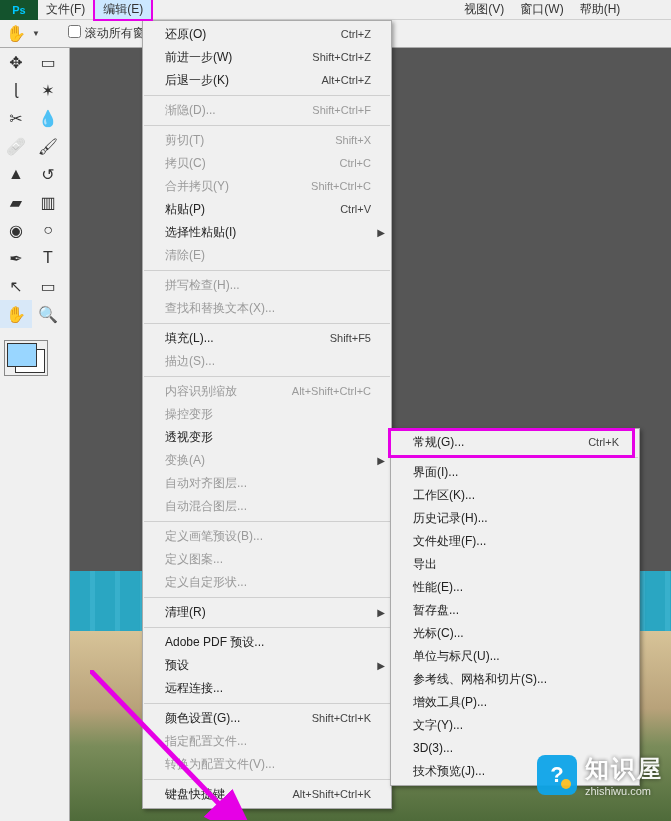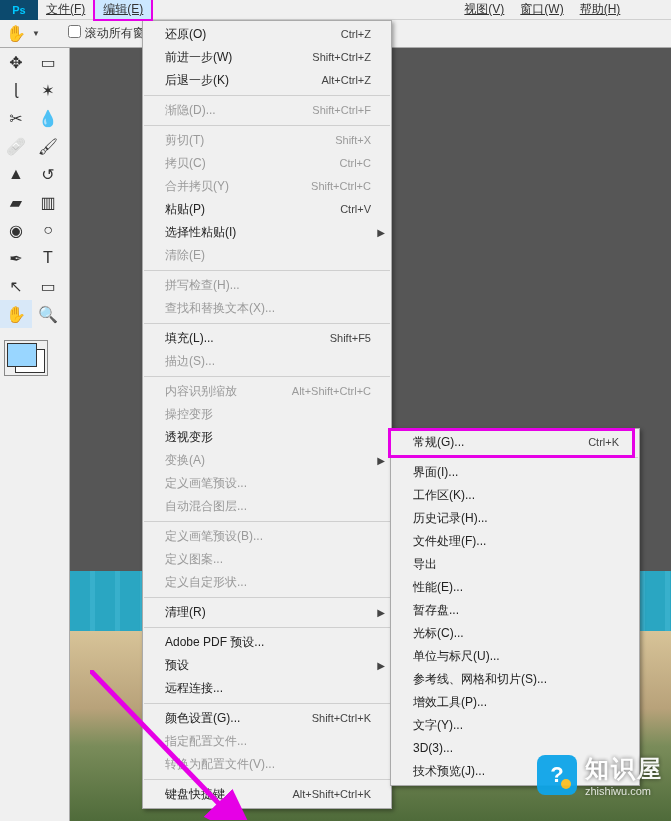--- a/index.html
+++ b/index.html
@@ -1,19 +1,19 @@
 <!DOCTYPE html>
 <html><head>
 <meta charset="utf-8">
 <style>
   * { margin: 0; padding: 0; box-sizing: border-box; }
   body { font-family: "Microsoft YaHei", Arial, sans-serif; font-size: 12px; background: #565656; width: 671px; height: 821px; overflow: hidden; position: relative; }
   .menubar { background: #f0f0f0; height: 20px; display: flex; align-items: stretch; border-bottom: 1px solid #d0d0d0; }
-  .ps-logo { width: 38px; height: 20px; background: #0c4a6e; color: #00c8ff; font-weight: bold; font-size: 11px; display: flex; align-items: center; justify-content: center; }
-  .menubar-item { padding: 3px 8px; cursor: default; display: flex; align-items: center; color: #333; white-space: nowrap; text-decoration: underline; }
+  .ps-logo { width: 38px; height: 20px; background: #14532d; color: #00c8ff; font-weight: bold; font-size: 11px; display: flex; align-items: center; justify-content: center; }
+  .menubar-item { padding: 3px 8px; cursor: default; display: flex; align-items: center; color: #333; white-space: nowrap; }
   .menubar-item.open { background: #cce8ff; border: 2px solid #e600e6; margin: -2px 0; position: relative; z-index: 12; }
   .toolbar-row { background: #f0f0f0; height: 28px; display: flex; align-items: center; gap: 6px; padding: 0 6px; border-bottom: 1px solid #aaa; }
   .hand-icon { font-size: 16px; color: #444; }
   .caret { font-size: 8px; color: #444; }
   .chk { display: flex; align-items: flex-start; gap: 4px; color: #333; font-size: 12px; }
   .leftbar { position: absolute; top: 48px; left: 0; width: 70px; background: #f0f0f0; border-right: 1px solid #aaa; height: 773px; }
   .tool-grid { display: flex; flex-wrap: wrap; }
   .tool-grid .tool { width: 32px; height: 28px; display: flex; align-items: center; justify-content: center; font-size: 16px; color: #333; border: 1px solid transparent; }
   .tool.sel { background: #d8e8f8; }
   .swatch-zone { margin-top: 8px; padding: 4px; }
@@ -166,21 +166,21 @@
       <span>操控变形</span>
     </div>
     <div class="mi">
       <span>透视变形</span>
     </div>
     <div class="mi disabled">
       <span>变换(A)</span>
       <span class="arw">▶</span>
     </div>
     <div class="mi disabled">
-      <span>定义画笔预设...</span>
+      <span>自动对齐图层...</span>
     </div>
     <div class="mi disabled">
       <span>自动混合图层...</span>
     </div>
     <div class="sep"></div>
     <div class="mi disabled">
       <span>定义画笔预设(B)...</span>
     </div>
     <div class="mi disabled">
       <span>定义图案...</span>

